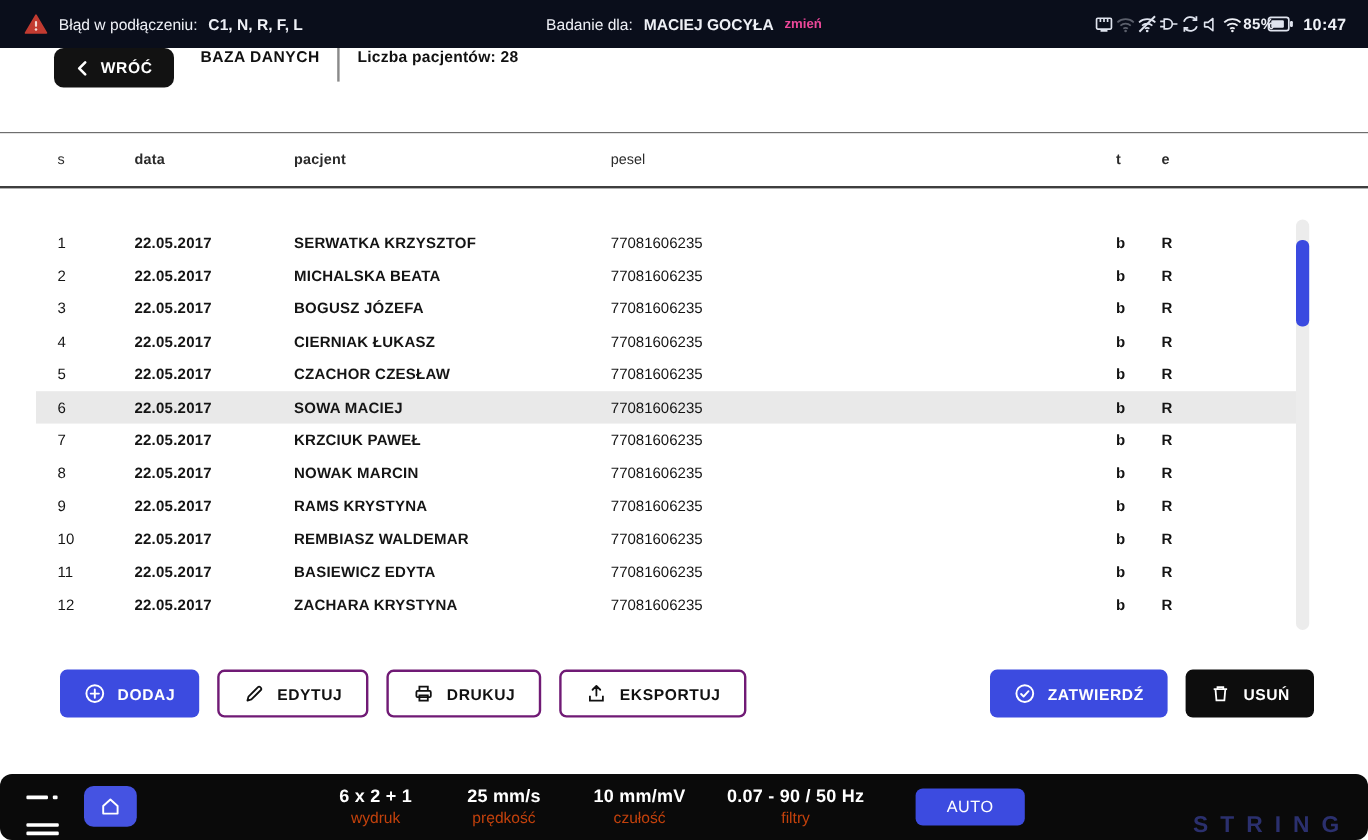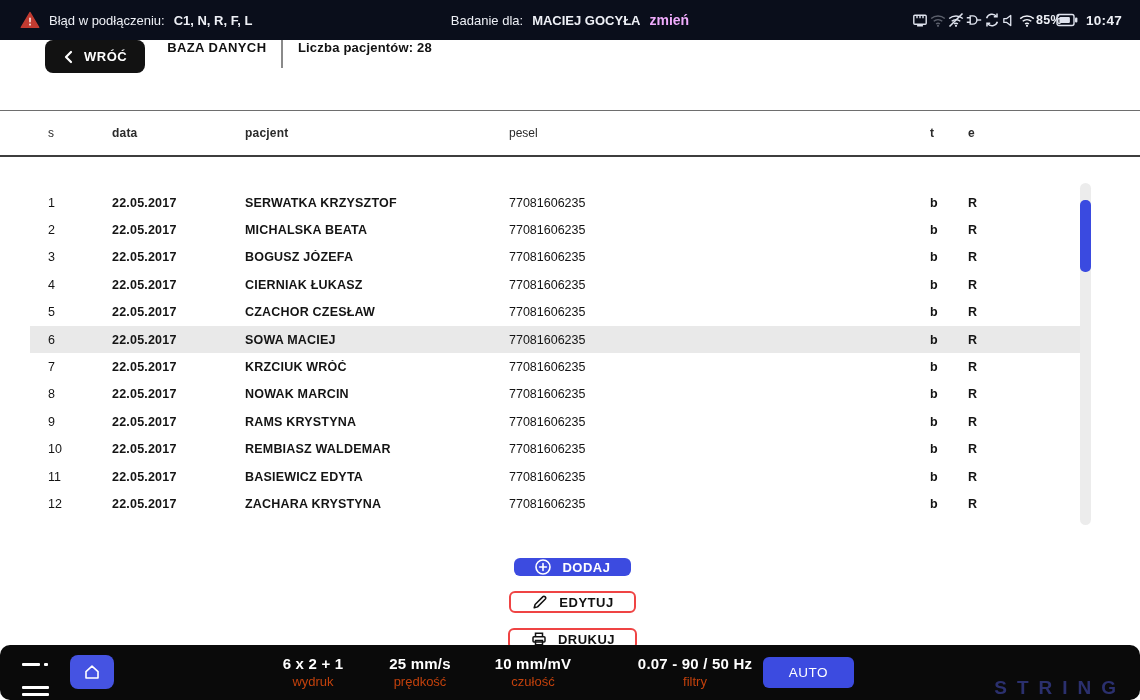--- a/index.html
+++ b/index.html
@@ -15,21 +15,21 @@
     height:40px; background:#0a0e1b; color:#eef0f6;
     display:flex; align-items:center; padding:0 18px 0 20px;
     position:relative; font-size:13px;
   }
   .topbar-left { display:flex; align-items:center; gap:9px; }
   .topbar-center {
     position:absolute; left:50%; transform:translateX(-50%);
     display:flex; align-items:center; gap:9px; white-space:nowrap;text-align:right;
   }
   .bold { font-weight:700; }
-  .link-blue { color:#f0abfc; font-weight:700; font-size:14px; cursor:pointer; }
+  .link-blue { color:#ec4899; font-weight:700; font-size:11px; cursor:pointer; }
   .topbar-right { margin-left:auto; display:flex; align-items:center; }
   .topbar-right svg { display:block; }
   .dim { opacity:.38; }
   .pct { font-weight:700; font-size:12.5px; letter-spacing:.3px; }
   .clock { font-weight:700; font-size:13.5px; margin-left:8px; letter-spacing:.3px; }
 
   
   .toolbar {
     height:63px; background:#fff; display:flex; 
     padding-left:45px; color:#111;
@@ -77,30 +77,30 @@
     background:#ececec; border-radius:6px;
   }
   .scroll-thumb {
     position:absolute; left:0; top:17px; width:11px; height:72px;
     background:#3a4ae0; border-radius:5px; cursor:grab;
   }
 
   
   .actions {
     position:absolute; top:558px; left:50px; right:45px;
-    display:flex; align-items:center; gap:15px; height:40px;flex-direction:column;
+    display:flex; align-items:center; gap:15px; height:40px;
   }
   .btn {
     height:40px; border-radius:6px; display:flex; align-items:center; gap:10px;
     padding:0 20px; font-weight:700; font-size:13px; letter-spacing:.5px;
     cursor:pointer; border:none; font-family:inherit;
   }
   .btn svg { display:block; }
   .btn-blue { background:#3c4be0; color:#fff; }
-  .btn-outline { background:#fff; border:2px solid #ef4444; color:#111; }
+  .btn-outline { background:#fff; border:2px solid #701a75; color:#111; }
   .btn-black { background:#0d0d0d; color:#fff; }
   .push-right { margin-left:auto; }
 
   
   .statusbar {
     position:absolute; bottom:0; left:0; width:1140px; height:55px;
     background:#0a0a0a; color:#fff;border-radius:10px;
   }
   .burger { position:absolute; left:22px; top:18px; width:27px; cursor:pointer; }
   .burger .l { height:3px; background:#fff; border-radius:1px; margin-bottom:4.5px; }
@@ -114,21 +114,21 @@
     background:#4553e2; border:none; border-radius:8px; cursor:pointer;
     display:flex; align-items:center; justify-content:center;
   }
 
   .stat { position:absolute; top:9px; text-align:center; }
   .stat .v { font-weight:700; font-size:15px; letter-spacing:.2px; line-height:19px; }
   .stat .k { font-size:13px; color:#c2410c; line-height:17px; }
   .stat1 { left:258px; width:110px; }
   .stat2 { left:365px; width:110px; }
   .stat3 { left:478px; width:110px; }
-  .stat4 { left:620px; width:150px; }
+  .stat4 { left:588px; width:150px; }
 
   .auto-btn {
     position:absolute; left:763px; top:12px; width:91px; height:31px;
     background:#3c4be0; color:#fff; border:none; border-radius:6px;
     font-weight:400; font-size:13.5px; letter-spacing:.5px; cursor:pointer;
     font-family:inherit;
   }
   .brand {
     position:absolute; right:14px; top:32px;
     font-size:19px; font-weight:600; letter-spacing:10px;
@@ -272,21 +272,21 @@
       <span class="cell cell-s">6</span>
       <span class="cell cell-data">22.05.2017</span>
       <span class="cell cell-pacjent">SOWA MACIEJ</span>
       <span class="cell cell-pesel">77081606235</span>
       <span class="cell cell-t">b</span>
       <span class="cell cell-e">R</span>
     </div>
     <div class="trow rowgrid">
       <span class="cell cell-s">7</span>
       <span class="cell cell-data">22.05.2017</span>
-      <span class="cell cell-pacjent">KRZCIUK WRÓĆ</span>
+      <span class="cell cell-pacjent">KRZCIUK PAWEŁ</span>
       <span class="cell cell-pesel">77081606235</span>
       <span class="cell cell-t">b</span>
       <span class="cell cell-e">R</span>
     </div>
     <div class="trow rowgrid">
       <span class="cell cell-s">8</span>
       <span class="cell cell-data">22.05.2017</span>
       <span class="cell cell-pacjent">NOWAK MARCIN</span>
       <span class="cell cell-pesel">77081606235</span>
       <span class="cell cell-t">b</span>

